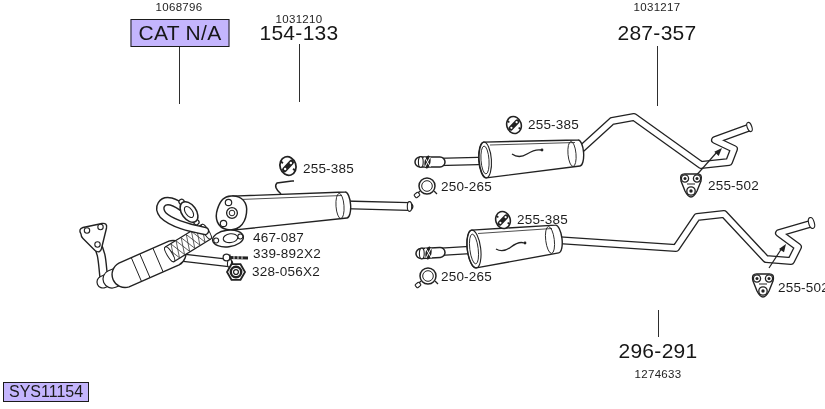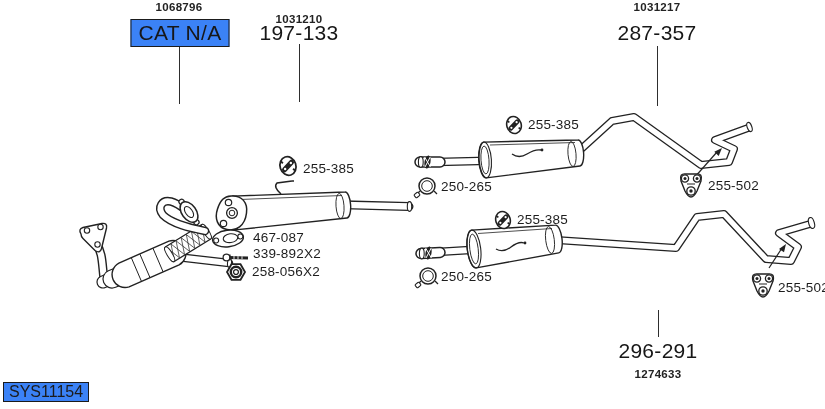--- a/index.html
+++ b/index.html
@@ -1,23 +1,23 @@
 <!DOCTYPE html>
 <html><head>
 <meta charset="utf-8">
 <style>
   html,body{margin:0;padding:0;background:#fff;}
   .stage{position:relative;width:825px;height:409px;background:#ffffff;overflow:hidden;
          font-family:"Liberation Sans",sans-serif;color:#1b1b1b;}
   .lbl{position:absolute;white-space:nowrap;}
   .center{transform:translateX(-50%);}
-  .code{font-size:11.5px;letter-spacing:.3px;color:#232323;font-weight:bold;}
+  .code{font-size:11.5px;letter-spacing:.3px;color:#232323;}
   .sec{font-size:21px;letter-spacing:.3px;color:#171717;}
   .part{font-size:13.5px;letter-spacing:.2px;color:#1d1d1d;text-align:right;}
-  .box{border:1.7px solid #1b1b1b;padding:1px 7px;background:#3b82f6;}
+  .box{border:1.7px solid #1b1b1b;padding:1px 7px;background:#c4b5fd;}
   .leader{position:absolute;width:1px;background:#2e2e2e;}
   svg.draw{position:absolute;left:0;top:0;}
   .po{fill:none;stroke:#222;stroke-linejoin:round;stroke-linecap:round;}
   .pi{fill:none;stroke:#fff;stroke-linejoin:round;stroke-linecap:round;}
   .ln{fill:none;stroke:#222;}
   .wf{fill:#fff;stroke:#222;}
 </style>
 </head>
 <body>
 
@@ -198,32 +198,32 @@
 
   <div class="leader" style="left:179px;top:46px;height:58px;"></div>
   <div class="leader" style="left:299px;top:44px;height:58px;"></div>
   <div class="leader" style="left:657px;top:46px;height:60px;"></div>
   <div class="leader" style="left:658px;top:310px;height:27px;"></div>
 
   <div class="lbl code center" style="left:179px;top:1px;">1068796</div>
   <div class="lbl sec box center" style="left:180px;top:19px;">CAT N/A</div>
 
   <div class="lbl code center" style="left:299px;top:1px;margin-top:12px;">1031210</div>
-  <div class="lbl sec center" style="left:299px;top:21px;">197-133</div>
+  <div class="lbl sec center" style="left:299px;top:21px;">154-133</div>
 
   <div class="lbl code center" style="left:657px;top:1px;">1031217</div>
   <div class="lbl sec center" style="left:657px;top:21px;text-align:center;">287-357</div>
 
   <div class="lbl sec center" style="left:658px;top:339px;">296-291</div>
   <div class="lbl code center" style="left:658px;top:368px;">1274633</div>
 
   <div class="lbl part" style="left:303px;top:161px;">255-385</div>
   <div class="lbl part" style="left:253px;top:230px;">467-087</div>
   <div class="lbl part" style="left:253px;top:246px;">339-892X2</div>
-  <div class="lbl part" style="left:252px;top:264px;">258-056X2</div>
+  <div class="lbl part" style="left:252px;top:264px;">328-056X2</div>
   <div class="lbl part" style="left:528px;top:117px;">255-385</div>
   <div class="lbl part" style="left:441px;top:179px;">250-265</div>
   <div class="lbl part" style="left:708px;top:178px;">255-502</div>
   <div class="lbl part" style="left:517px;top:212px;">255-385</div>
   <div class="lbl part" style="left:441px;top:269px;">250-265</div>
   <div class="lbl part" style="left:778px;top:280px;">255-502</div>
 
   <div class="lbl box" style="left:3px;top:382px;font-size:16px;padding:0 5px;">SYS11154</div>
 </div>
 

